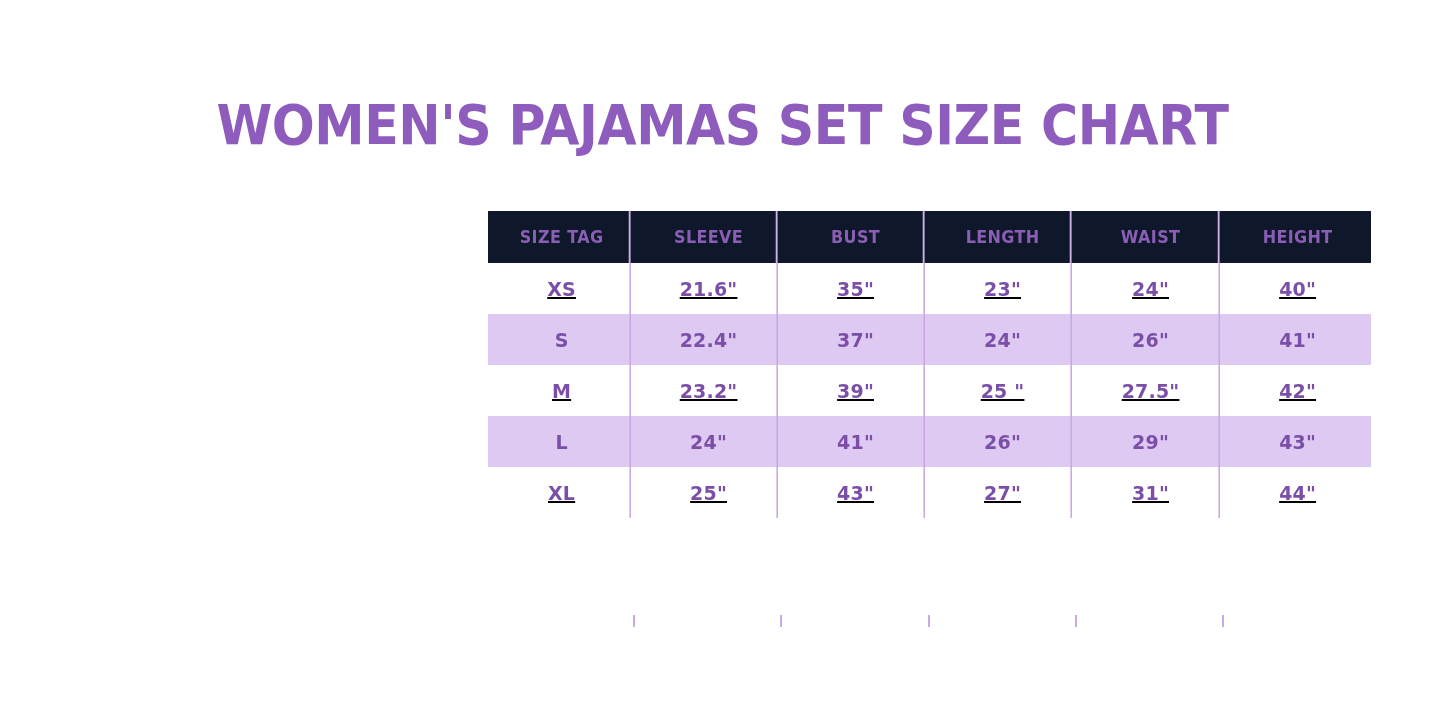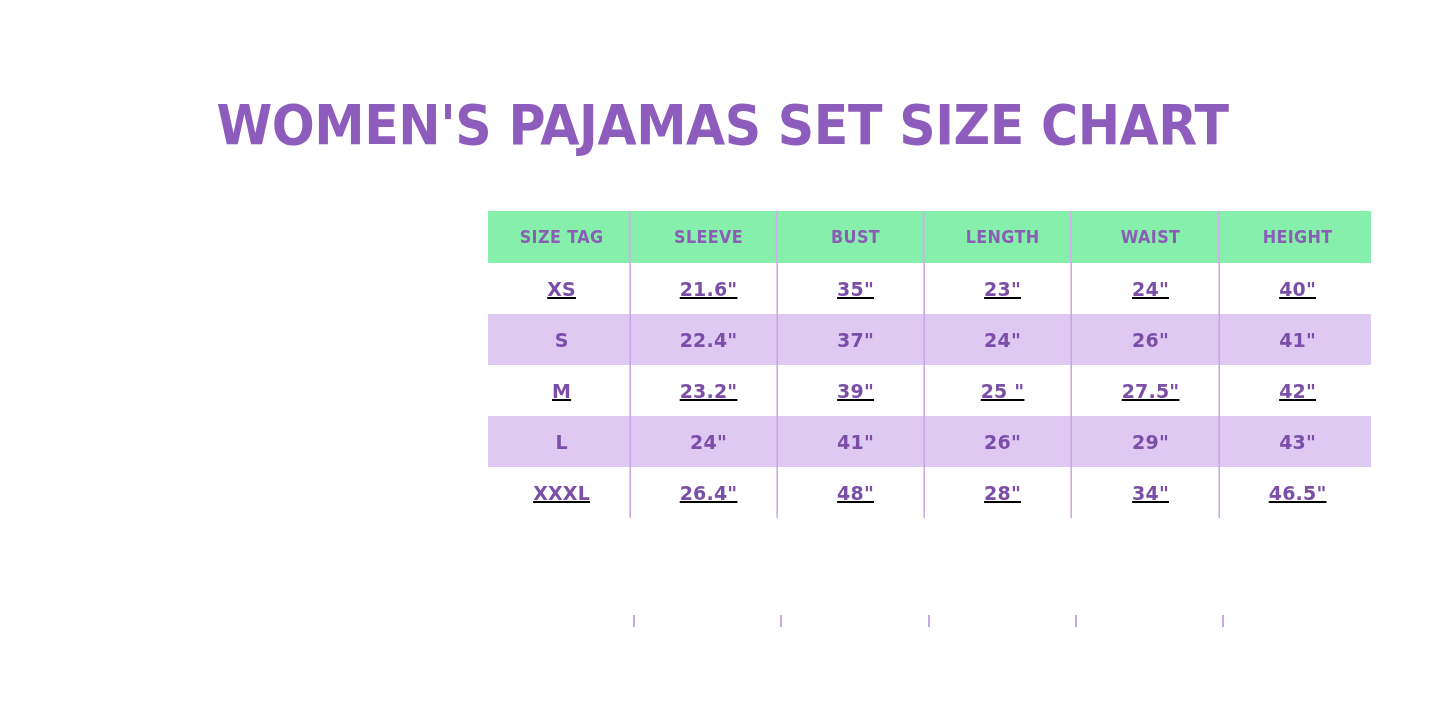--- a/index.html
+++ b/index.html
@@ -63,21 +63,21 @@
     height: 51px;
     text-align: center;
     vertical-align: middle;
     font-family: "DejaVu Sans", "Liberation Sans", sans-serif;
     font-weight: 700;
     white-space: nowrap;
   }
 
   
   table.size-table thead tr {
-    background: #86efac;
+    background: #0f172a;
   }
   table.size-table thead th {
     height: 52px;
     font-size: 17px;
     letter-spacing: 0.4px;
     color: #8b5eb5;
     transform: scaleX(0.94);
   }
 
   
@@ -176,26 +176,26 @@
         </tr>
         <tr class="row-shade">
           <td>L</td>
           <td>24"</td>
           <td>41"</td>
           <td>26"</td>
           <td>29"</td>
           <td>43"</td>
         </tr>
         <tr class="row-light">
-          <td>XXXL</td>
-          <td>26.4"</td>
-          <td>48"</td>
-          <td>28"</td>
-          <td>34"</td>
-          <td>46.5"</td>
+          <td>XL</td>
+          <td>25"</td>
+          <td>43"</td>
+          <td>27"</td>
+          <td>31"</td>
+          <td>44"</td>
         </tr>
       </tbody>
     </table>
   </div>
 
   <div class="divider-tails">
     <span style="left:145px;"></span>
     <span style="left:292px;"></span>
     <span style="left:440px;"></span>
     <span style="left:587px;"></span>

